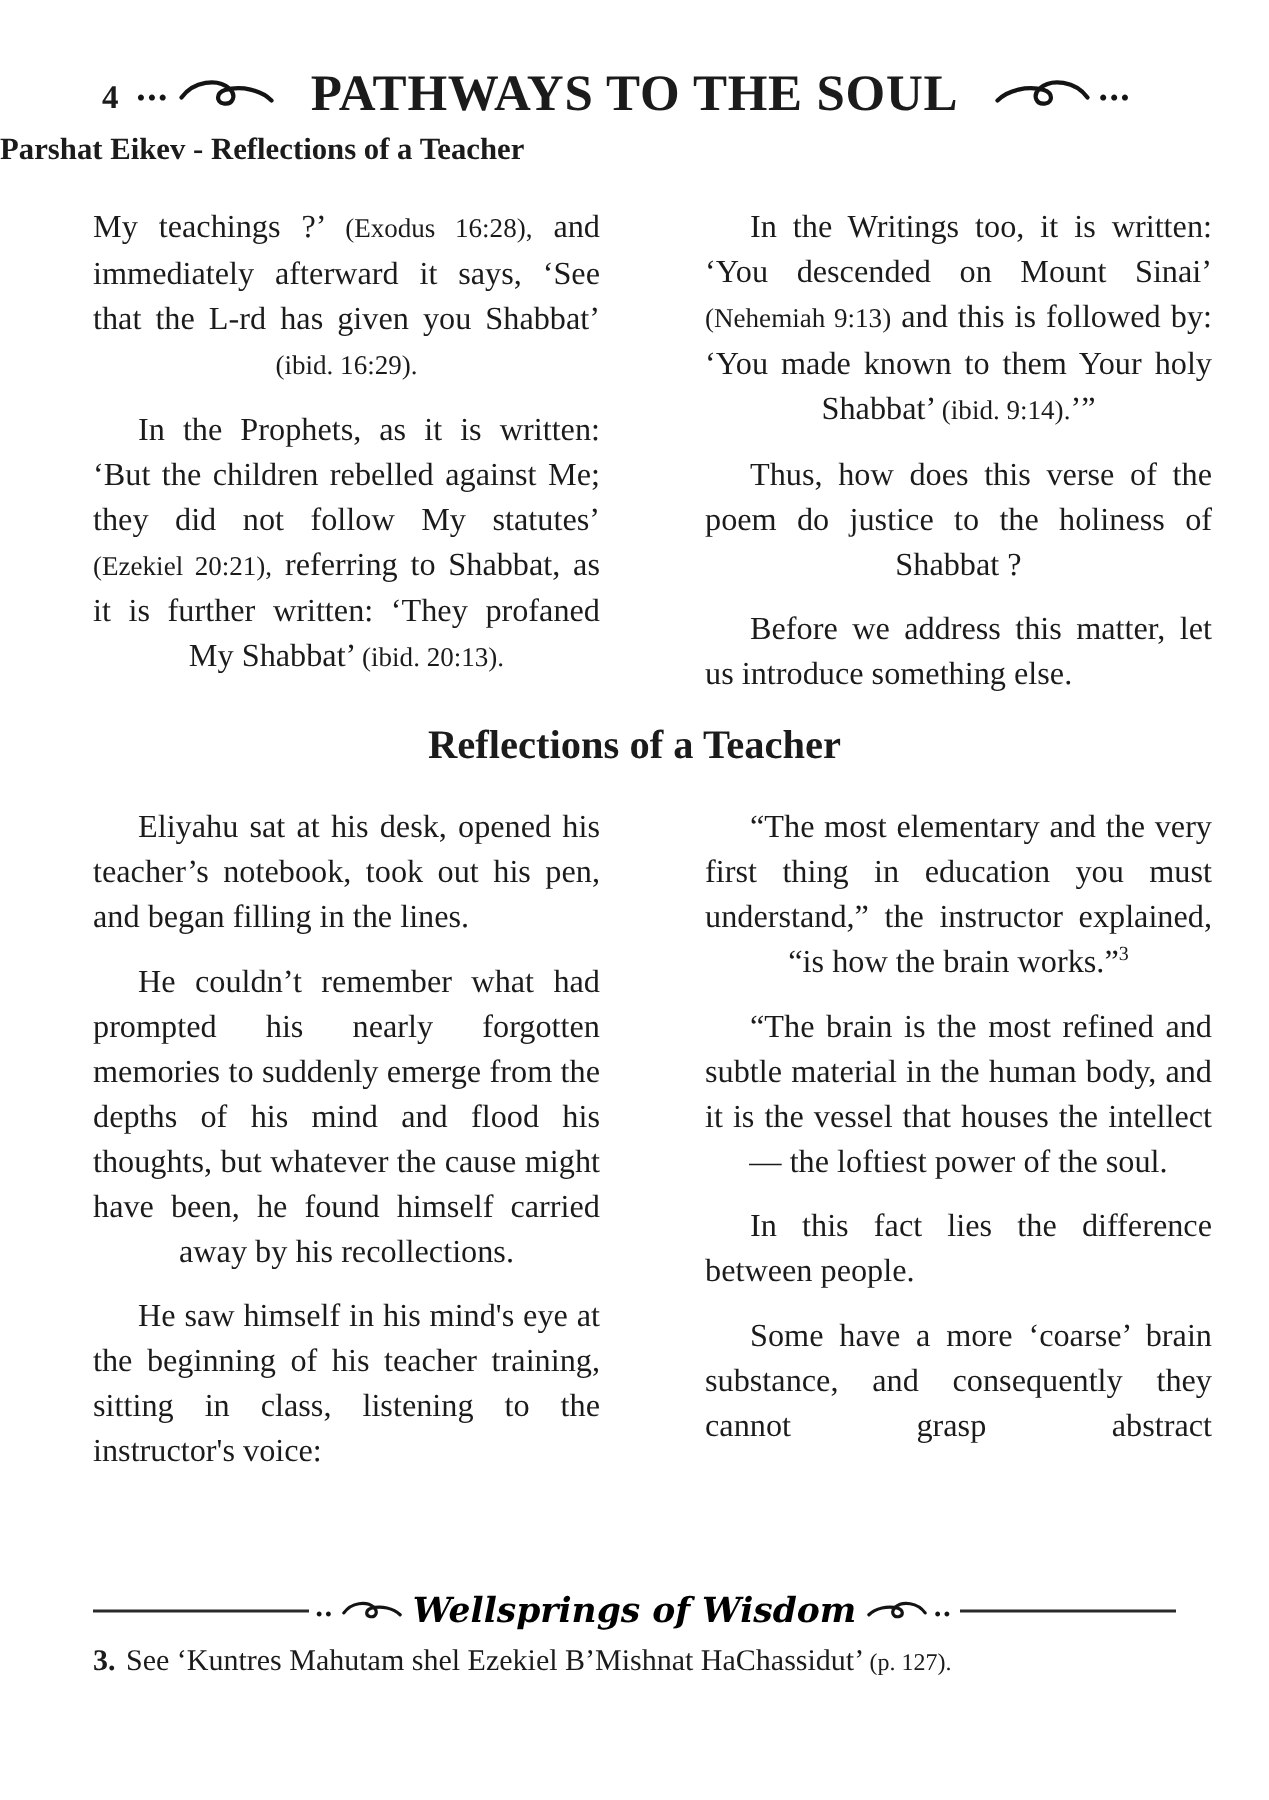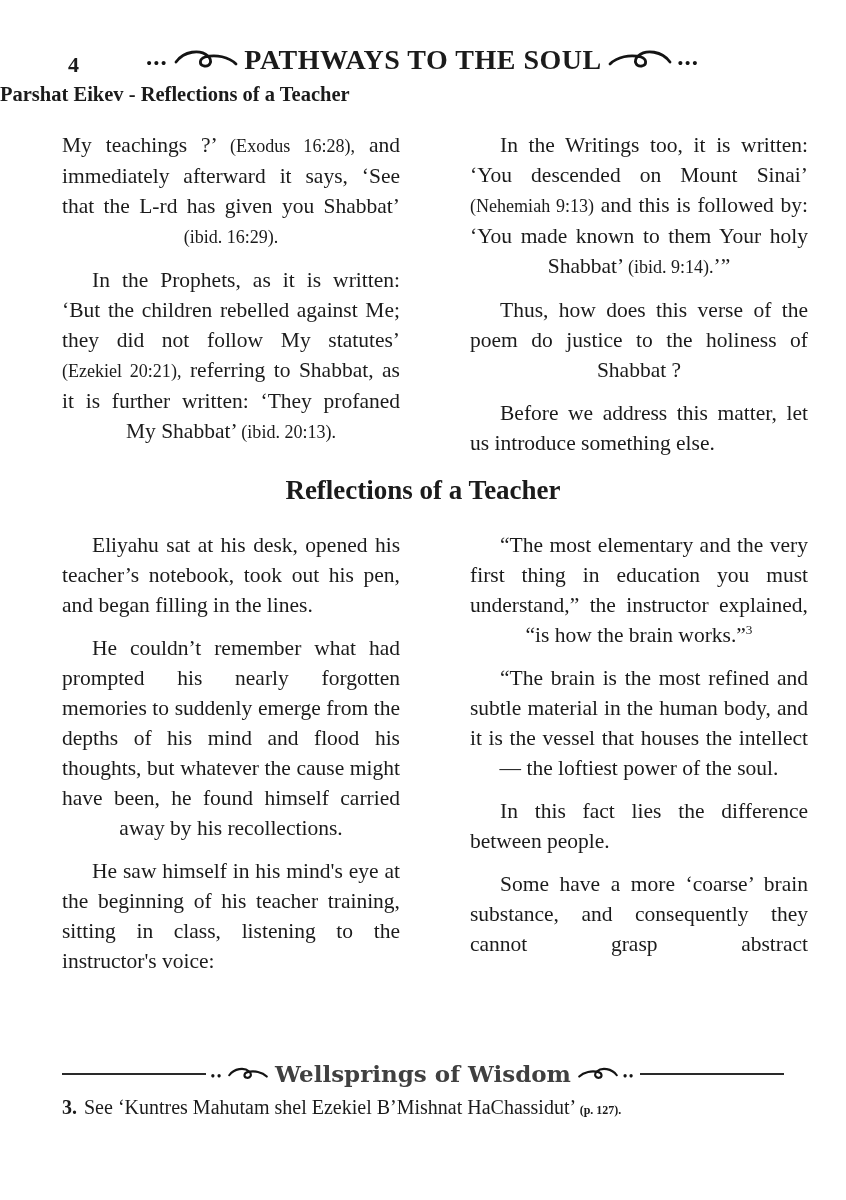--- a/index.html
+++ b/index.html
@@ -18,21 +18,21 @@
     display:flex;align-items:center;justify-content:center;gap:6px;
   }
   .orn-dots{
     font-size:15px;font-weight:bold;letter-spacing:2px;color:#141414;
     transform:translateY(3px);
   }
   .swirl{display:inline-flex;align-items:center;color:#141414;}
   .swirl svg{display:block;}
   .flip{transform:scaleX(-1);}
   h1.title{
-    margin:0 0;font-size:28px;font-weight:bold;letter-spacing:.5px;
+    margin:0 18px;font-size:34px;font-weight:bold;letter-spacing:.5px;
     white-space:nowrap;
   }
   .subtitle{
     font-size:20.5px;font-weight:bold;margin-top:7px;
   }
   
   .cols{
     display:flex;gap:70px;padding:0 68px 0 62px;margin-top:24px;
   }
   .col{flex:0 0 338px;max-width:338px;}
@@ -52,27 +52,27 @@
     font-size:27px;font-weight:bold;
   }
   
   .footer{
     position:absolute;left:62px;right:62px;top:1056px;
     background:#ffffff;padding-top:4px;
   }
   .footer-rule{display:flex;align-items:center;gap:5px;}
   .rule-line{flex:1;border-top:2px solid #2a2a2a;height:0;}
   .wellsprings{
-    font-family:"DejaVu Serif",serif;font-weight:bold;
-    font-size:23px;color:#404040;white-space:nowrap;padding:0 2px;
+    font-family:"DejaVu Serif",serif;font-style:italic;font-weight:bold;
+    font-size:23px;color:#000000;white-space:nowrap;padding:0 2px;
   }
   .footer-rule .orn-dots{font-size:12px;}
   .footnote{margin-top:9px;font-size:20px;}
   .fn-num{font-weight:bold;margin-right:7px;}
-  .fn-cite{font-size:12px;font-weight:bold;}
+  .fn-cite{font-size:16px;}
 </style>
 </head>
 <body>
 
 <div class="page">
 
   <div class="header">
     <div class="page-number">4</div>
     <div class="title-row">
       <span class="orn-dots">•••</span>

